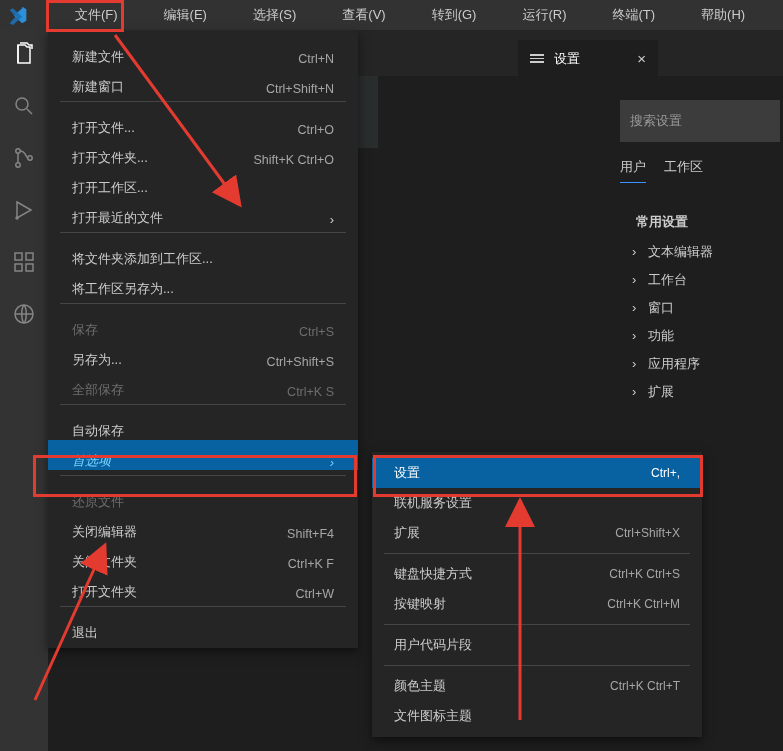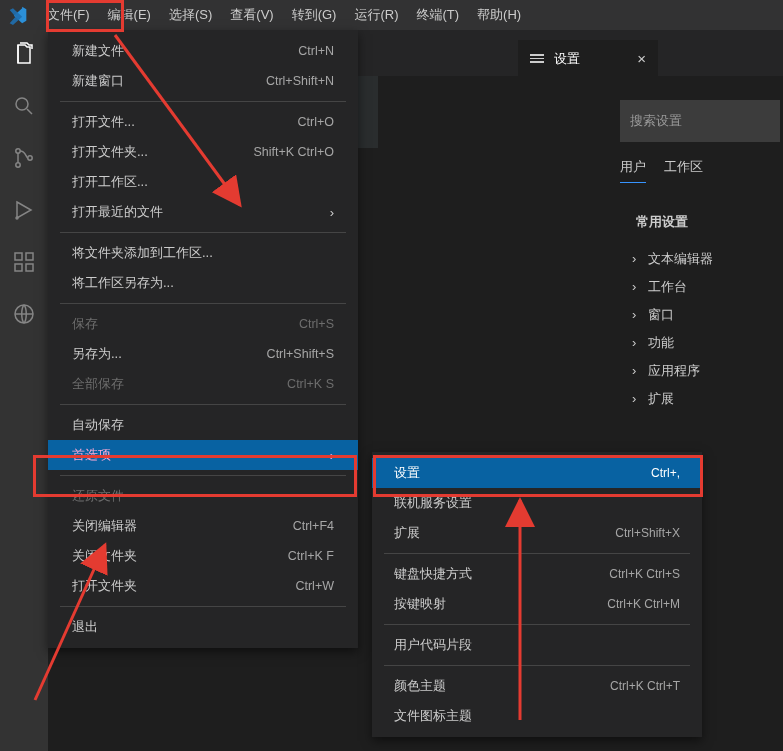--- a/index.html
+++ b/index.html
@@ -13,20 +13,21 @@
     position: relative;
   }
 
   
   .titlebar {
     height: 30px;
     background: #323233;
     display: flex;
     align-items: center;
     padding-left: 8px;
+    gap: 28px;
   }
   .titlebar .logo {
     width: 20px; height: 20px;
     margin-right: 10px;
   }
   .titlebar .menu-item {
     padding: 0 9px;
     height: 30px;
     display: flex;
     align-items: center;
@@ -62,26 +63,26 @@
     width: 310px;
     background: #252526;
     box-shadow: 0 4px 10px rgba(0,0,0,0.5);
     padding: 6px 0;
     z-index: 10;
   }
   .dropdown .item {
     height: 30px;
     padding: 0 24px;
     display: flex;
-    align-items: center;
+    align-items: flex-end;
     justify-content: space-between;
     color: #cccccc;
   }
   .dropdown .item.disabled { color: #6d6d6d; }
-  .dropdown .item.highlight { background: #0862a2; color: #f9a8d4; }
+  .dropdown .item.highlight { background: #0862a2; color: #7dd3fc; font-style: italic; }
   .dropdown .sep {
     height: 1px;
     background: #454545;
     margin: 5px 12px;
   }
   .dropdown .kbd { color: #a6a6a6; font-size: 12.5px; }
   .dropdown .item.disabled .kbd { color:#6d6d6d; }
   .chev { font-size:13px; color:inherit; }
 
   
@@ -152,21 +153,21 @@
   .settings-tabs .stab { padding-bottom:6px; }
   .settings-tabs .stab.active { border-bottom:1px solid #3794ff; }
   .settings-tree {
     position:absolute;
     left:632px; top:208px;
     color:#cccccc;
     line-height:28px;
     font-size:13px;
   }
   .settings-tree .tnode { display:flex; align-items:center; gap:6px; }
-  .settings-tree .bold { font-weight:600; padding-left:4px; margin-bottom:9px; }
+  .settings-tree .bold { font-weight:600; padding-left:4px; margin-bottom:2px; }
   .settings-tree .cchev { color:#ccc; width:10px; display:inline-block; }
 
   
   .redbox {
     position:absolute;
     border:3px solid #e43b31;
     pointer-events:none;
     z-index:50;
   }
 
@@ -360,21 +361,21 @@
       <span>首选项</span>
       <span class="chev">›</span>
     </div>
   <div class="sep"></div>
   <div class="item disabled">
       <span>还原文件</span>
       <span class="kbd"></span>
     </div>
   <div class="item">
       <span>关闭编辑器</span>
-      <span class="kbd">Ctrl+F4</span>
+      <span class="kbd">Shift+F4</span>
     </div>
   <div class="item">
       <span>关闭文件夹</span>
       <span class="kbd">Ctrl+K F</span>
     </div>
   <div class="item">
       <span>打开文件夹</span>
       <span class="kbd">Ctrl+W</span>
     </div>
   <div class="sep"></div>

